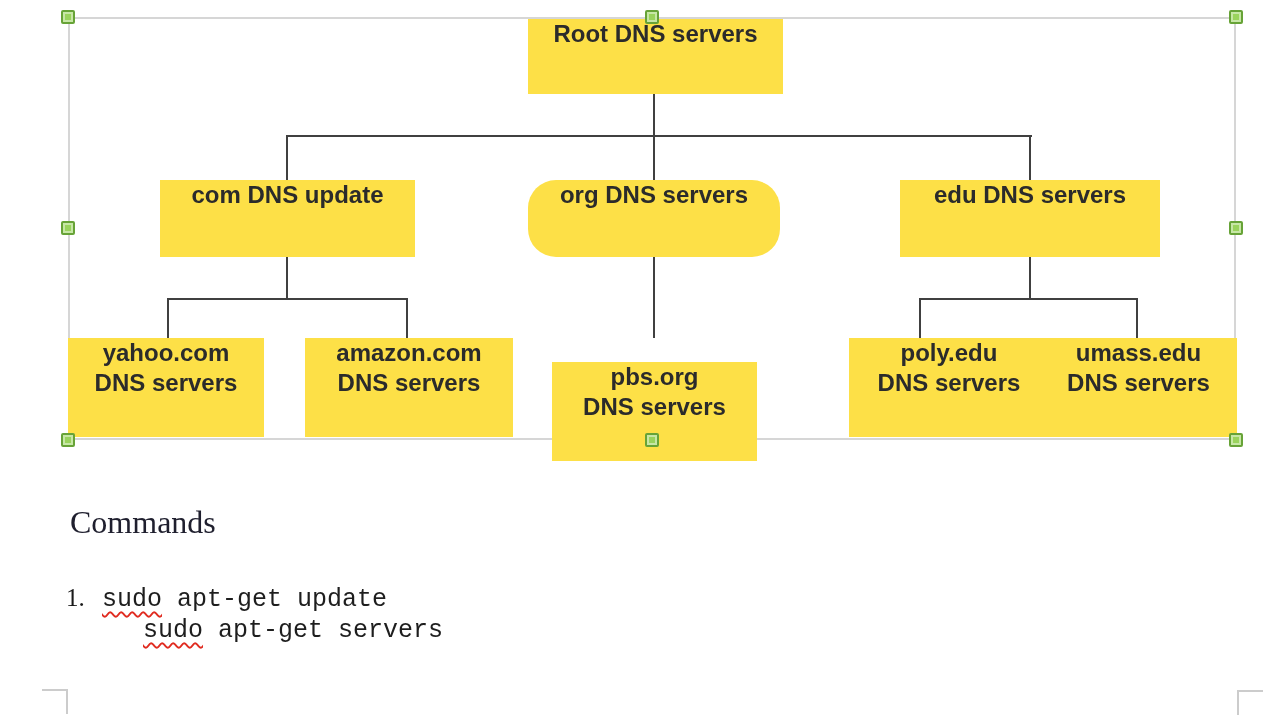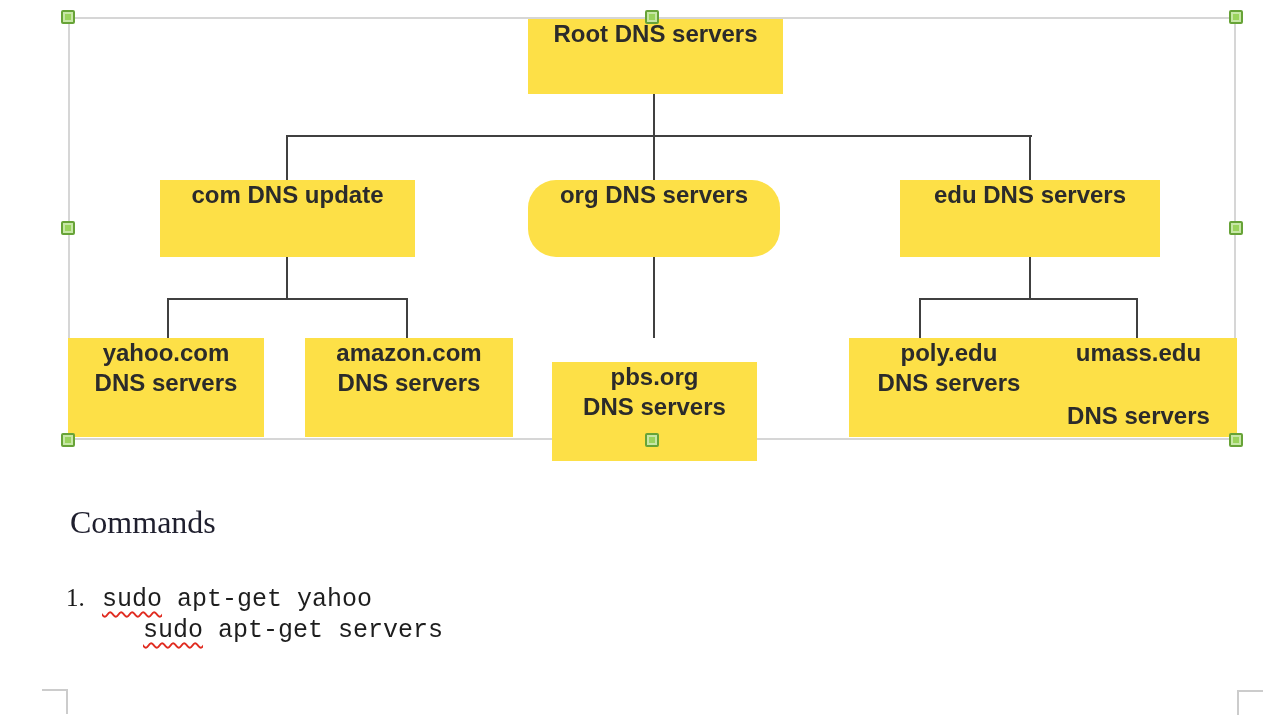--- a/index.html
+++ b/index.html
@@ -27,21 +27,21 @@
     font-size: 24px; line-height: 30px;
   }
   .node-root  { left: 528px; top: 19px;  width: 255px; height: 75px; }
   .node-com   { left: 160px; top: 180px; width: 255px; height: 77px; }
   .node-org   { left: 528px; top: 180px; width: 252px; height: 77px; border-radius: 28px; }
   .node-edu   { left: 900px; top: 180px; width: 260px; height: 77px; }
   .node-yahoo { left: 68px;  top: 338px; width: 196px; height: 99px; }
   .node-amazon{ left: 305px; top: 338px; width: 208px; height: 99px; }
   .node-pbs   { left: 552px; top: 338px; width: 205px; height: 99px; margin-top: 24px; }
   .node-poly  { left: 820px; top: 338px; width: 200px; height: 99px; margin-left: 29px; }
-  .node-umass { left: 1040px;top: 338px; width: 197px; height: 99px; gap: 33px; }
+  .node-umass { left: 1040px;top: 338px; width: 197px; height: 99px; }
 
   .line { position: absolute; background: #404040; }
 
   
   .doc-heading {
     position: absolute; left: 70px; top: 506px;
     font-family: "Liberation Serif", serif; font-size: 32px; line-height: 32px;
     color: #1f1f2e;
   }
   .cmd-line {
@@ -129,18 +129,18 @@
   <div class="handle" style="left:1229px;top:10px;"></div>
   <div class="handle" style="left:61px;  top:221px;"></div>
   <div class="handle" style="left:1229px;top:221px;"></div>
   <div class="handle" style="left:61px;  top:433px;"></div>
   <div class="handle" style="left:645px; top:433px;"></div>
   <div class="handle" style="left:1229px;top:433px;"></div>
 </div>
 
 <div class="doc-heading">Commands</div>
 
-<div class="cmd-line cmd-line-1"><span class="cmd-num">1.</span><span class="misspelled">sudo</span><span> apt-get yahoo</span></div>
+<div class="cmd-line cmd-line-1"><span class="cmd-num">1.</span><span class="misspelled">sudo</span><span> apt-get update</span></div>
 
 <div class="cmd-line cmd-line-2"><span class="misspelled">sudo</span><span> apt-get servers</span></div>
 
 <div class="corner corner-left"></div>
 <div class="corner corner-right"></div>
 
 </body></html>

